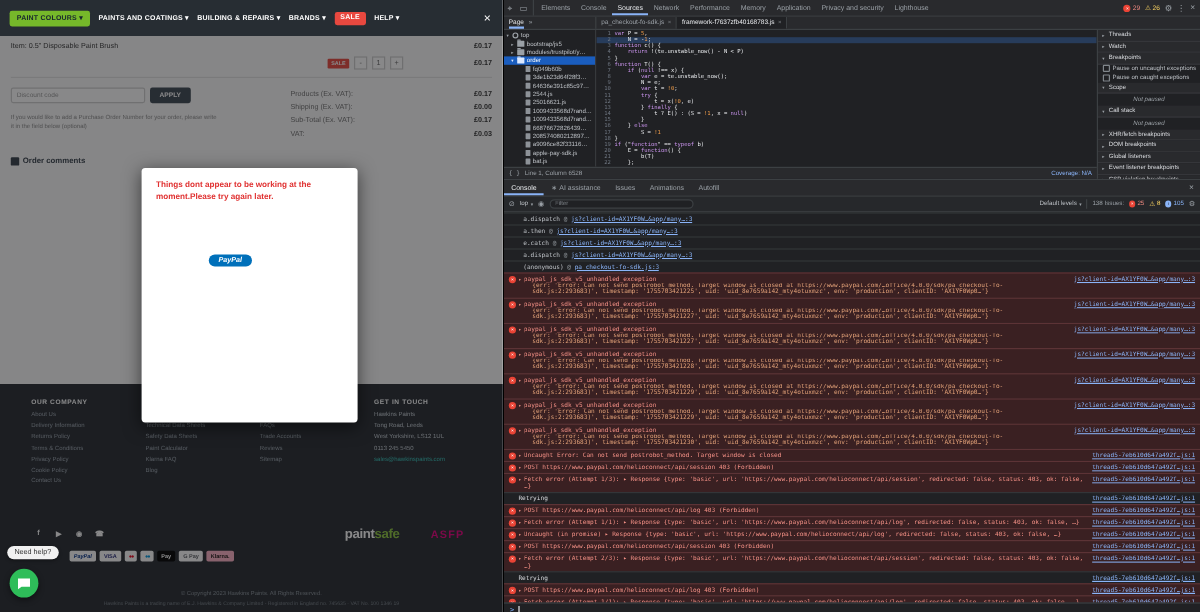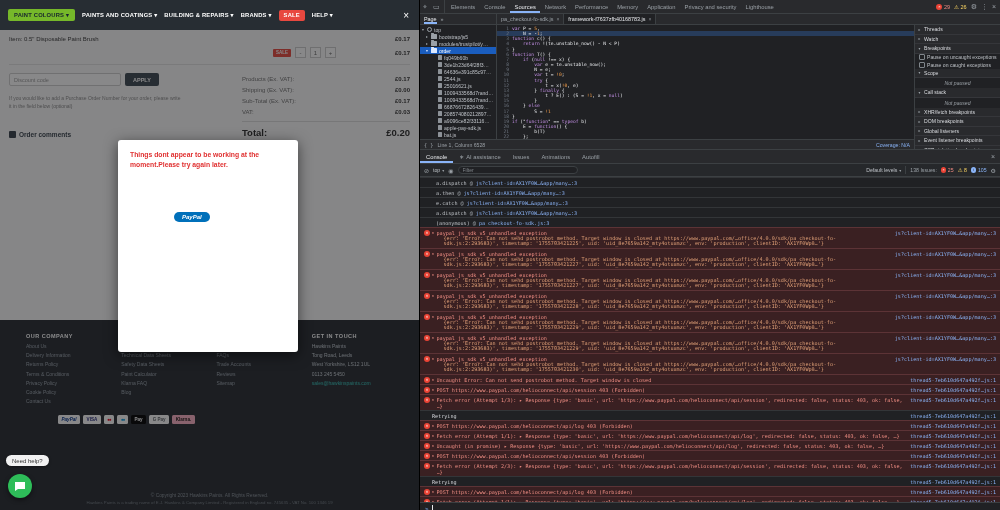--- a/index.html
+++ b/index.html
@@ -253,24 +253,20 @@
               </div>
               <div class="t-row">
                 <span class="t-label">Sub-Total (Ex. VAT):</span>
                 <span class="t-value">£0.17</span>
               </div>
               <div class="t-row">
                 <span class="t-label">VAT:</span>
                 <span class="t-value">£0.03</span>
               </div>
             </div>
-          <div class="t-total">
-            <span>Total:</span>
-            <span>£0.20</span>
-          </div>
         </div>
       </div>
     </main>
 
     <footer class="shop-footer">
       <div class="f-cols">
         <div class="f-col">
           <div class="f-head">OUR COMPANY</div>
           <div>
 
@@ -310,20 +306,41 @@
           <div class="f-head">GET IN TOUCH</div>
           <div>
 
           <span class="f-line"><span>Hawkins Paints</span></span>
               <span class="f-line"><span>Tong Road, Leeds</span></span>
               <span class="f-line"><span>West Yorkshire, LS12 1UL</span></span>
               <span class="f-line"><span>0113 245 5450</span></span>
             </div>
           <a class="f-email">sales@hawkinspaints.com</a>
         </div>
+      </div>
+      <div class="f-mid">
+        <div class="socials">
+
+        <a class="social">
+              <span class="sglyph">f</span>
+            </a>
+            <a class="social">
+              <span class="sglyph">▶</span>
+            </a>
+            <a class="social">
+              <span class="sglyph">◉</span>
+            </a>
+            <a class="social">
+              <span class="sglyph">☎</span>
+            </a>
+          </div>
+        <span class="brand">
+          <span class="bp">paint</span><span class="bs">safe</span>
+        </span>
+        <span class="asfp">ASFP</span>
       </div>
       <div class="payments">
 
       <span class="pay paypal">
             <span>PayPal</span>
           </span>
           <span class="pay visa">
             <span>VISA</span>
           </span>
           <span class="pay mc">

